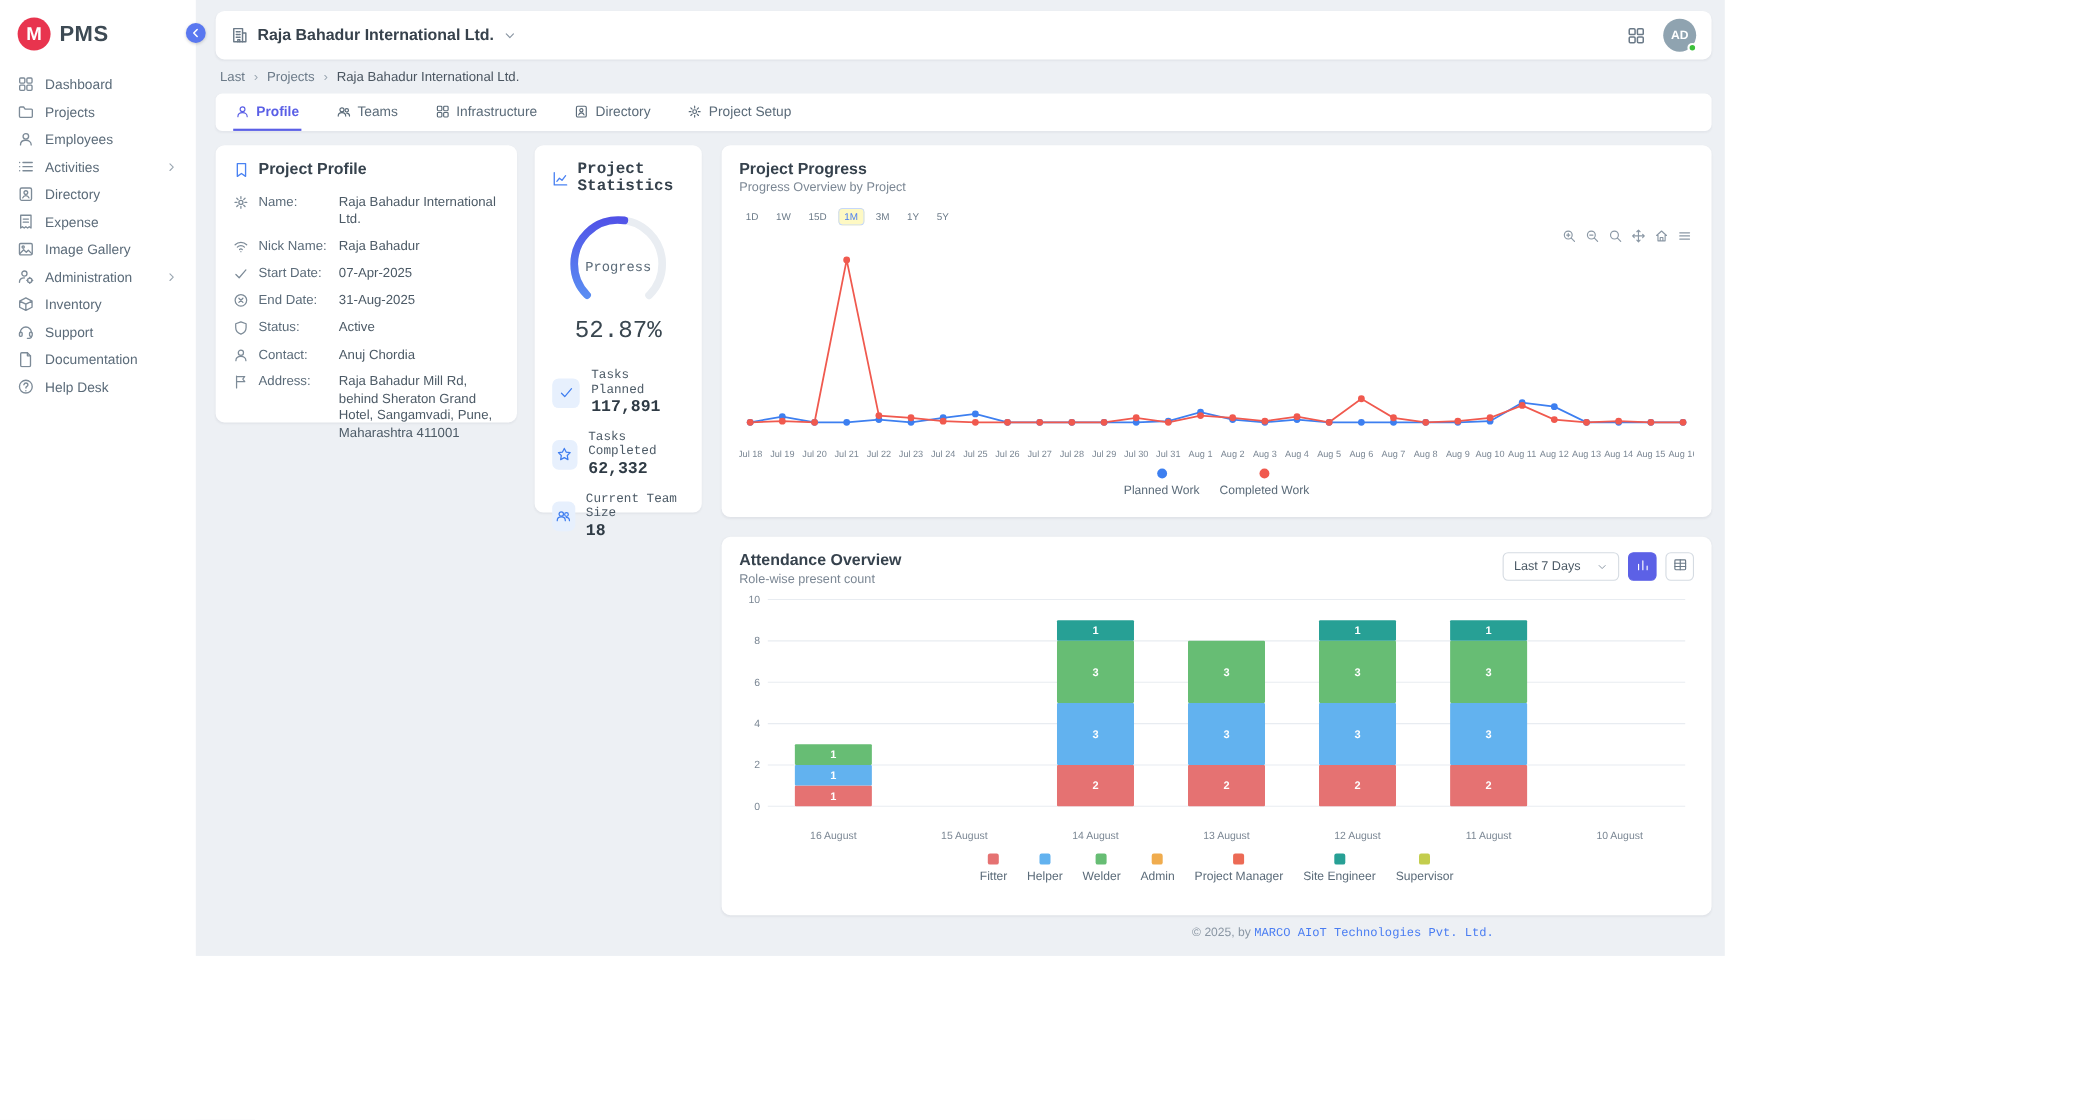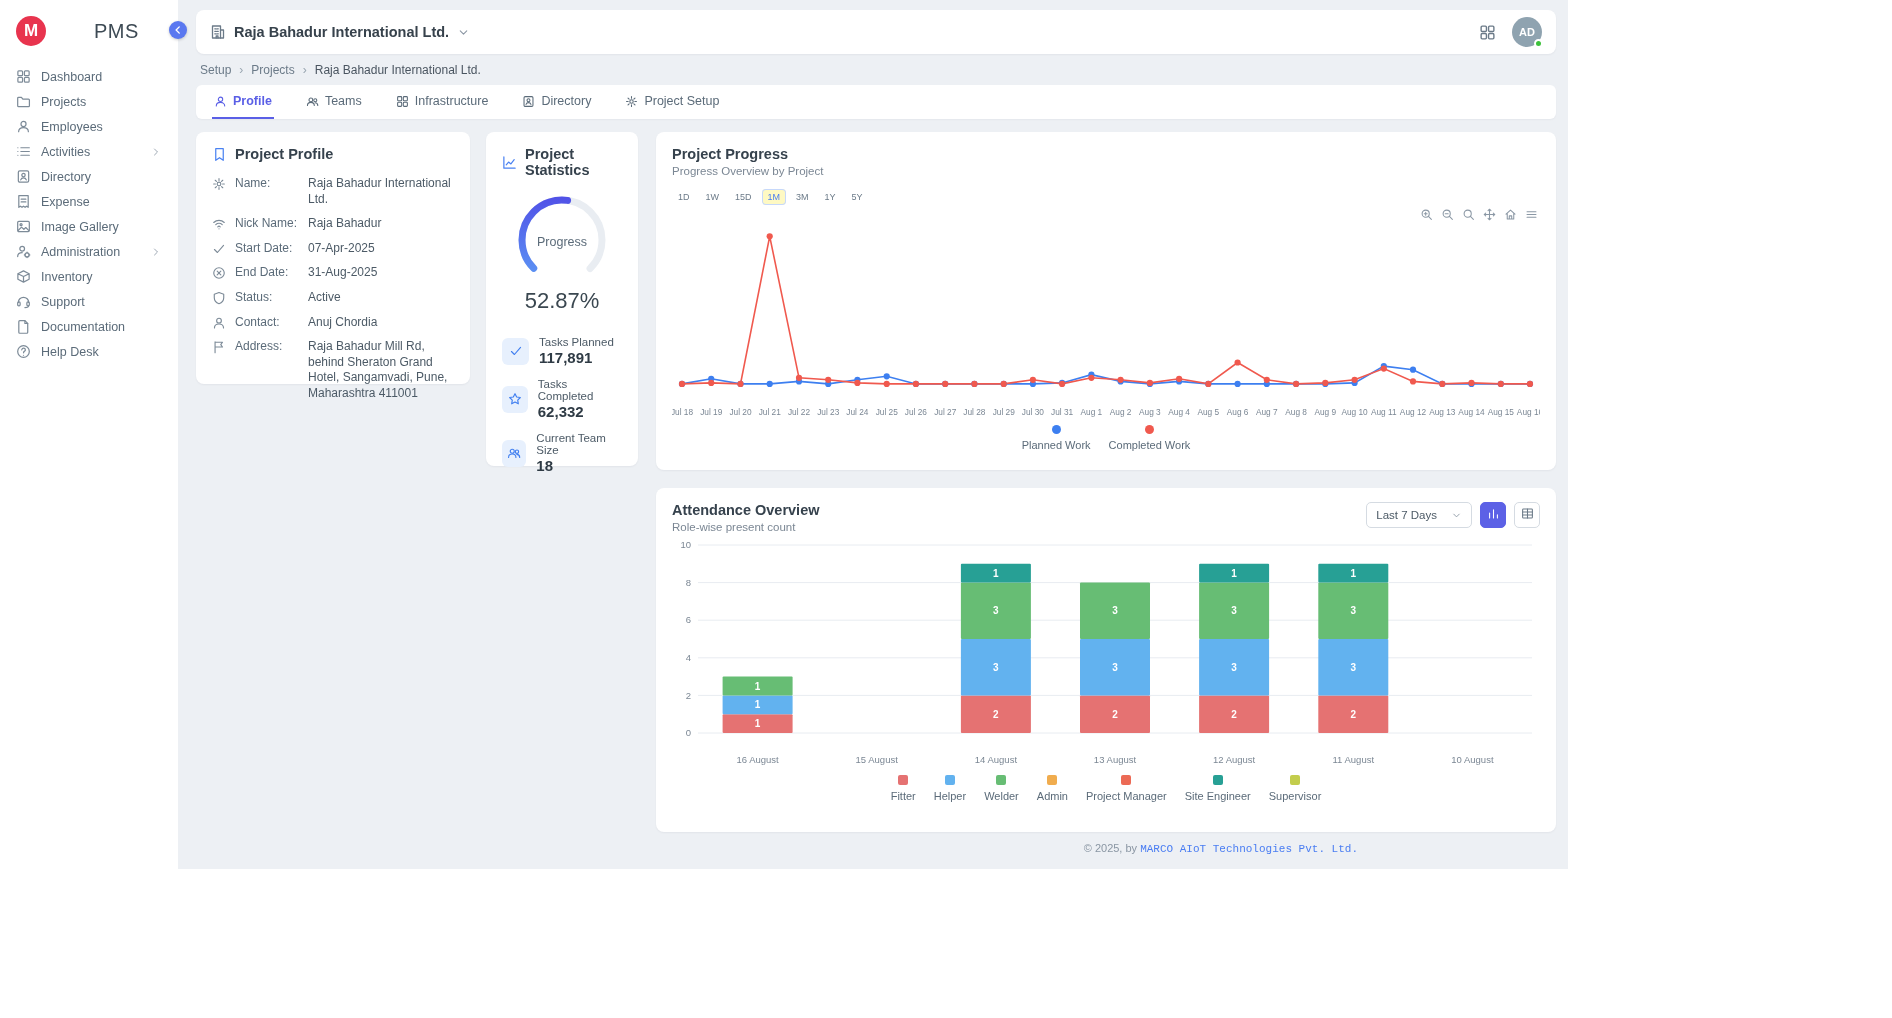--- a/index.html
+++ b/index.html
@@ -4,21 +4,21 @@
 <style>
   *{box-sizing:border-box;margin:0;padding:0}
   body{width:1892px;height:1018px;overflow:hidden;background:#ffffff;
        font-family:"Liberation Sans",sans-serif;color:#36424d;}
   .app{display:flex;align-items:flex-start;position:relative;width:1892px;}
   
   .sidebar{width:178px;min-width:178px;height:1018px;background:#fff;padding:12px 0;}
   .logo-row{display:flex;align-items:center;gap:8px;padding:4px 16px 18px;cursor:pointer;}
   .logo-badge{width:30px;height:30px;border-radius:50%;background:#e8344e;color:#fff;
       font-weight:bold;font-size:17px;display:flex;align-items:center;justify-content:center;}
-  .logo-text{font-size:20px;font-weight:normal;color:#3d4a54;letter-spacing:.5px;margin-left:40px;}
+  .logo-text{font-size:20px;font-weight:bold;color:#3d4a54;letter-spacing:.5px;}
   .menu-item{display:flex;align-items:center;gap:10px;padding:5px 16px;height:25px;
       font-size:12.5px;color:#5b6b79;cursor:pointer;}
   .mi-icon{color:#7d8b98;display:flex;}
   .menu-item .chev{margin-left:auto;color:#9aa6b1;display:flex;}
   .collapse-btn{position:absolute;left:169px;top:21px;width:18px;height:18px;border-radius:50%;
       background:#5a78f0;border:none;cursor:pointer;z-index:5;display:flex;
       align-items:center;justify-content:center;box-shadow:0 1px 3px rgba(0,0,0,.2);}
   
   .content{width:1390px;background:#edf0f4;padding:10px 12px 14px 18px;min-height:852px;}
   .header-card{background:#fff;border-radius:8px;height:44px;display:flex;align-items:center;
@@ -57,21 +57,21 @@
   .card-profile{height:252px;}
   .profile-fields{margin-top:14px;}
   .field-row{display:flex;gap:9px;font-size:12px;margin-bottom:9px;align-items:flex-start;}
   .f-icon{display:flex;color:#7d8b98;margin-top:1px;}
   .f-label{width:64px;min-width:64px;color:#5b6b79;}
   .f-value{color:#4c5a66;max-width:312px;line-height:1.3;}
   .btn-row{text-align:center;margin-top:12px;}
   .btn-primary{background:#5c61e6;color:#fff;font-size:12px;font-weight:bold;padding:7px 14px;
       border:none;border-radius:6px;cursor:pointer;}
   
-  .card-stats{height:334px;}
+  .card-stats{height:334px;font-family:Liberation Mono, monospace;}
   .gauge-wrap{display:flex;flex-direction:column;align-items:center;margin-top:8px;}
   .gauge-label{font-size:12.5px;fill:#5b6b79;}
   .gauge-value{font-size:22px;color:#3a4750;margin-top:-2px;}
   .stats-list{margin-top:22px;display:flex;flex-direction:column;gap:12px;}
   .stat-row{display:flex;align-items:center;gap:10px;}
   .stat-iconbox{width:27px;height:27px;border-radius:6px;background:#e7f0fd;color:#3f7ef0;
       display:flex;align-items:center;justify-content:center;}
   .stat-label{font-size:11.5px;color:#4c5a66;}
   .stat-value{font-size:15px;font-weight:bold;color:#2f3b45;margin-top:1px;}
   
@@ -274,21 +274,21 @@
             </svg>
           </span>
         <div class="avatar">
           <span>AD</span>
           <span class="status-dot"></span>
         </div>
       </div>
     </header>
 
     <div class="breadcrumb">
-        <span class="bc-item">Setup</span>
+        <span class="bc-item">Last</span>
         <span class="bc-sep">›</span>
         <span class="bc-item">Projects</span>
         <span class="bc-sep">›</span>
         <span class="bc-item last">Raja Bahadur International Ltd.</span>
       </div>
 
     <div class="tabs-card">
         <div class="tab active">
           <span class="t-icon">
             <svg viewBox="0 0 16 16" width="13" height="13" fill="none" stroke="currentColor" stroke-width="1.3" stroke-linecap="round" stroke-linejoin="round">

